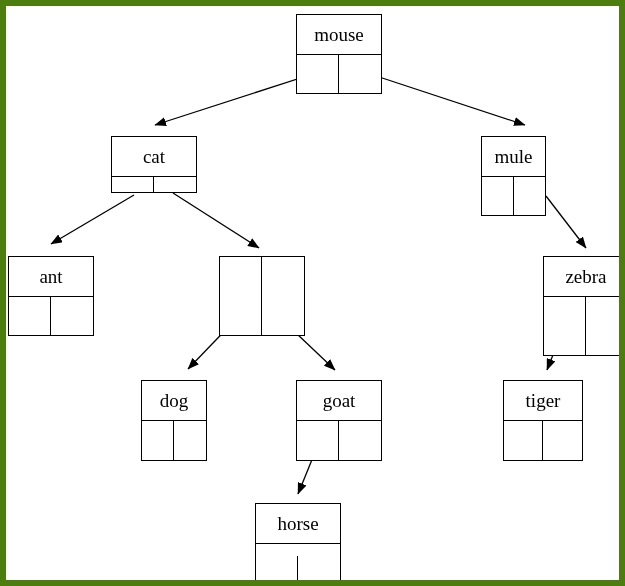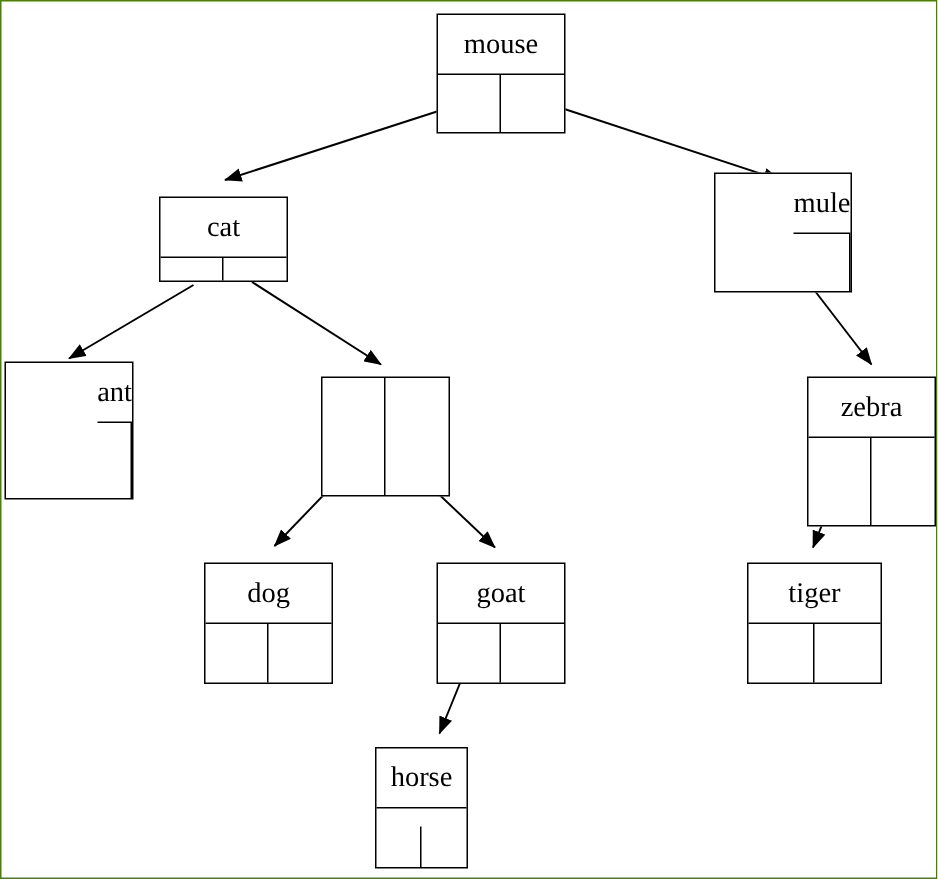--- a/index.html
+++ b/index.html
@@ -5,21 +5,21 @@
   html, body {
     margin: 0;
     padding: 0;
     background: #ffffff;
   }
   #canvas {
     position: relative;
     width: 625px;
     height: 586px;
     background: #ffffff;
-    border: 1px solid #4d7c0f;
+    border: 6px solid #4d7c0f;
     box-sizing: border-box;
     overflow: hidden;
     font-family: "Liberation Serif", "DejaVu Serif", serif;
   }
   #edges {
     position: absolute;
     left: 0;
     top: 0;
     width: 625px;
     height: 586px;
@@ -90,69 +90,69 @@
           <div class="ptr-cell ptr-right"></div>
         </div>
       </div>
       <div class="node" style="left: 105px; top: 130px; width: 86px; height: 57px;">
         <div class="node-label">cat</div>
         <div class="node-pointers">
           <div class="ptr-cell ptr-left"></div>
           <div class="ptr-cell ptr-right"></div>
         </div>
       </div>
-      <div class="node" style="left: 475px; top: 114px; width: 92px; height: 80px; align-items: flex-end;">
+      <div class="node" style="left: 475px; top: 130px; width: 65px; height: 80px;">
         <div class="node-label">mule</div>
         <div class="node-pointers">
           <div class="ptr-cell ptr-left"></div>
           <div class="ptr-cell ptr-right"></div>
         </div>
       </div>
-      <div class="node" style="left: 2px; top: 240px; width: 86px; height: 92px; align-items: flex-end;">
+      <div class="node" style="left: 2px; top: 250px; width: 86px; height: 80px;">
         <div class="node-label">ant</div>
         <div class="node-pointers">
           <div class="ptr-cell ptr-left"></div>
           <div class="ptr-cell ptr-right"></div>
         </div>
       </div>
       <div class="node" style="left: 213px; top: 250px; width: 86px; height: 80px;">
         <div class="node-pointers">
           <div class="ptr-cell ptr-left"></div>
           <div class="ptr-cell ptr-right"></div>
         </div>
       </div>
       <div class="node" style="left: 537px; top: 250px; width: 86px; height: 100px;">
         <div class="node-label">zebra</div>
         <div class="node-pointers">
           <div class="ptr-cell ptr-left"></div>
           <div class="ptr-cell ptr-right"></div>
         </div>
       </div>
-      <div class="node" style="left: 135px; top: 374px; width: 86px; height: 81px; justify-content: flex-end;">
+      <div class="node" style="left: 135px; top: 374px; width: 66px; height: 81px; justify-content: flex-end;">
         <div class="node-label">dog</div>
         <div class="node-pointers">
           <div class="ptr-cell ptr-left"></div>
           <div class="ptr-cell ptr-right"></div>
         </div>
       </div>
       <div class="node" style="left: 290px; top: 374px; width: 86px; height: 81px;">
         <div class="node-label">goat</div>
         <div class="node-pointers">
           <div class="ptr-cell ptr-left"></div>
           <div class="ptr-cell ptr-right"></div>
         </div>
       </div>
-      <div class="node" style="left: 497px; top: 374px; width: 90px; height: 81px;">
+      <div class="node" style="left: 497px; top: 374px; width: 80px; height: 81px;">
         <div class="node-label">tiger</div>
         <div class="node-pointers">
           <div class="ptr-cell ptr-left"></div>
           <div class="ptr-cell ptr-right"></div>
         </div>
       </div>
-      <div class="node" style="left: 249px; top: 497px; width: 62px; height: 81px; gap: 12px;">
+      <div class="node" style="left: 249px; top: 497px; width: 86px; height: 81px; gap: 12px;">
         <div class="node-label">horse</div>
         <div class="node-pointers">
           <div class="ptr-cell ptr-left"></div>
           <div class="ptr-cell ptr-right"></div>
         </div>
       </div>
     </div>
 
 </div>
 

